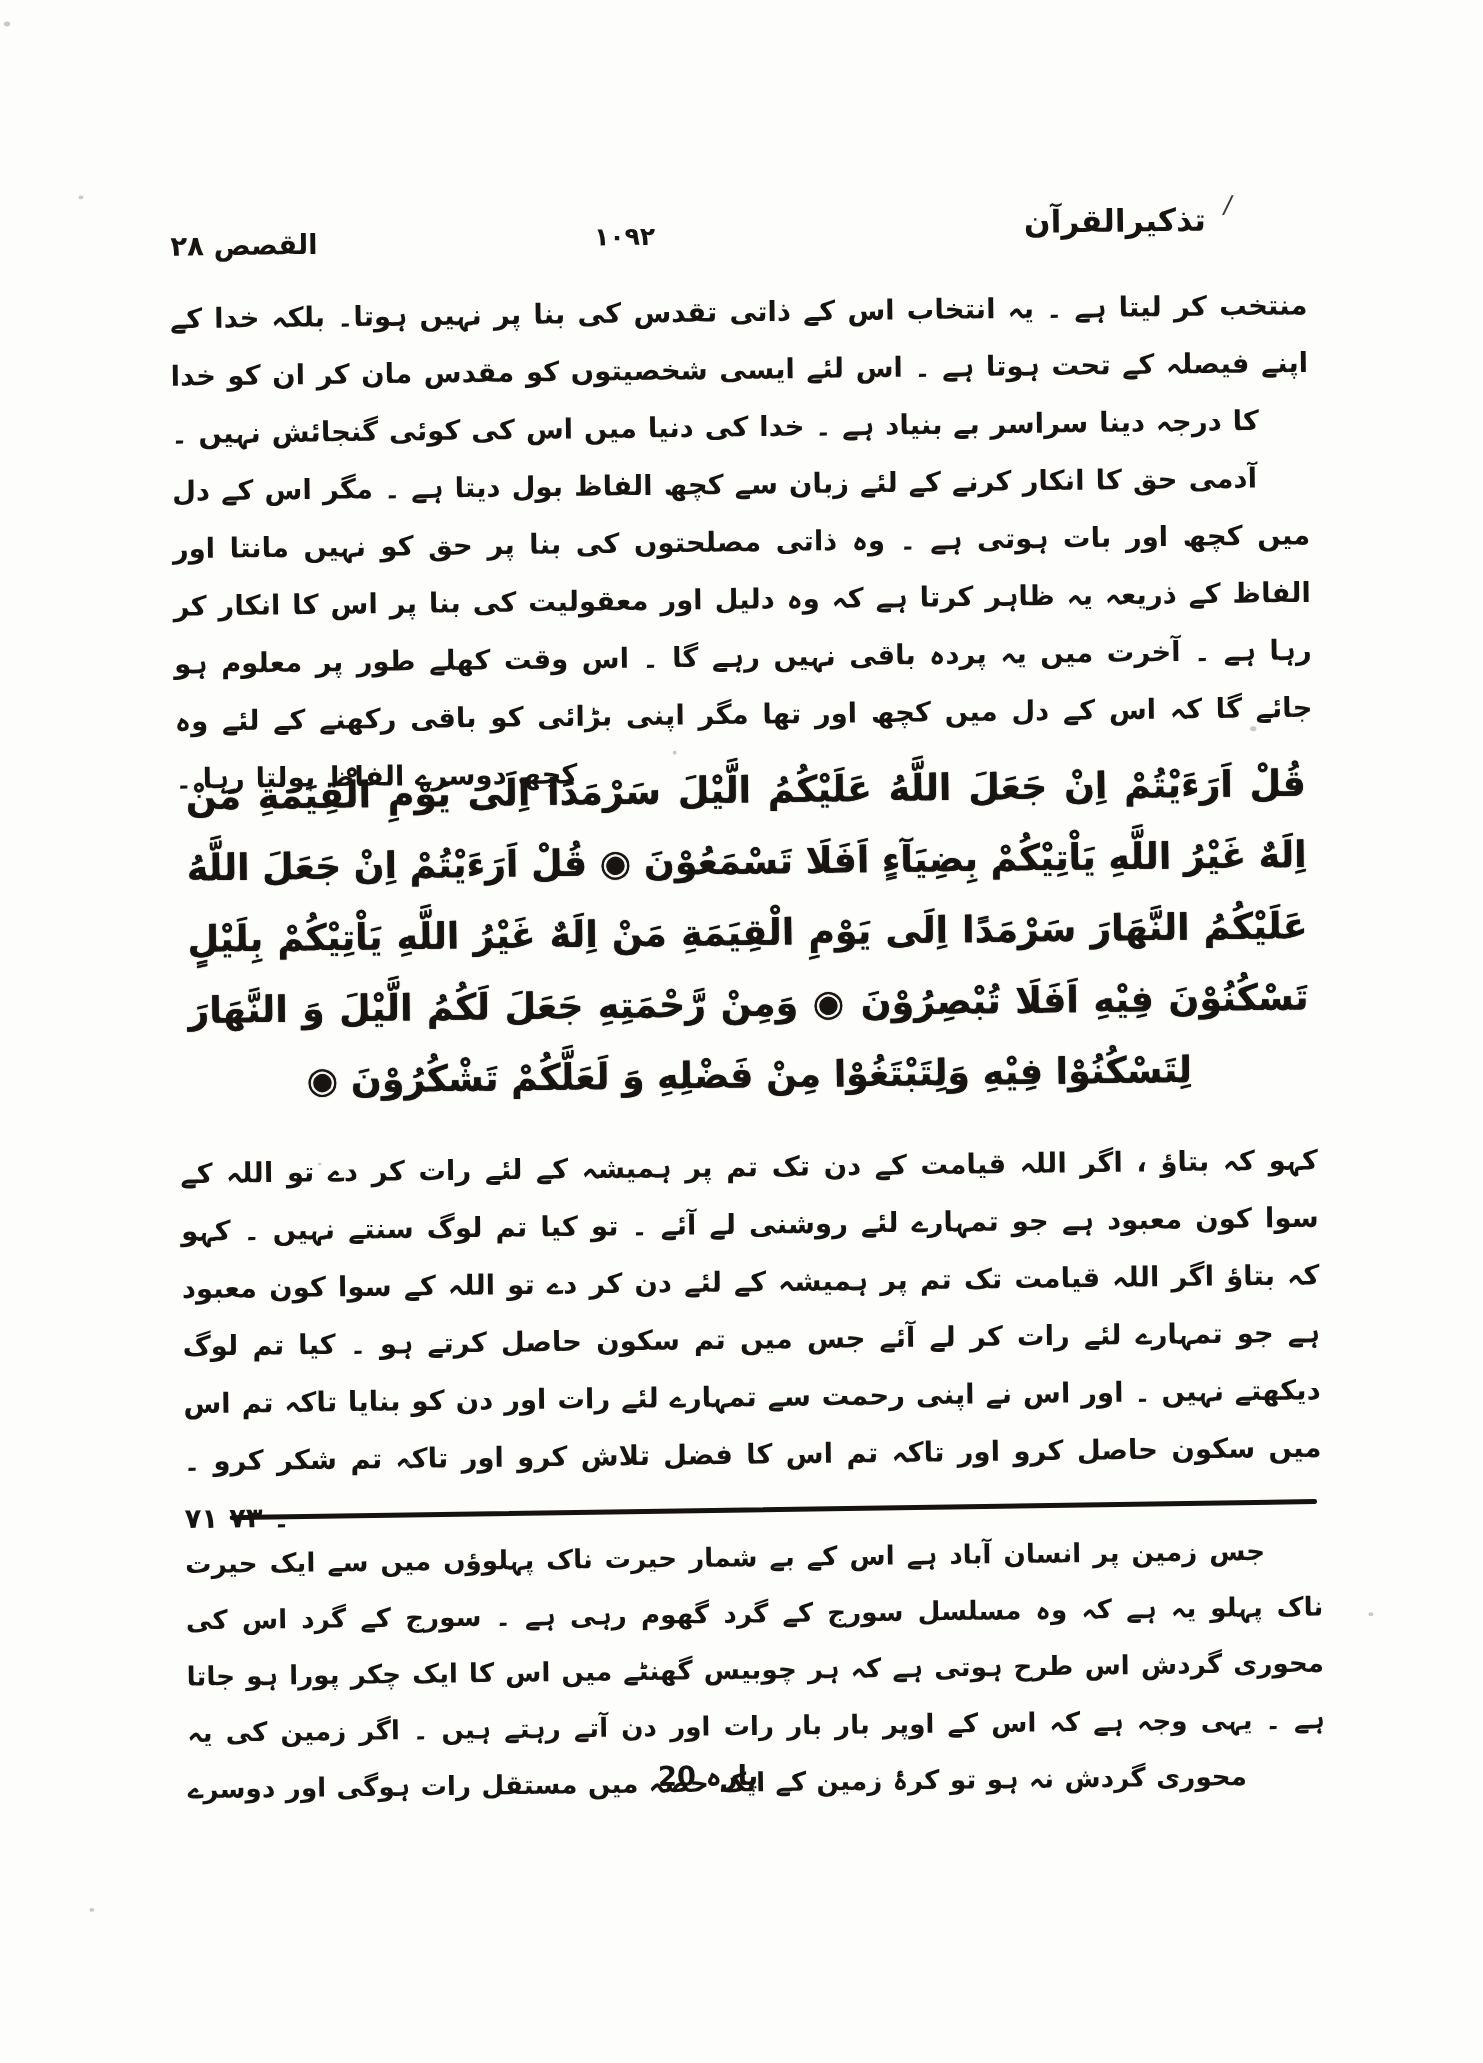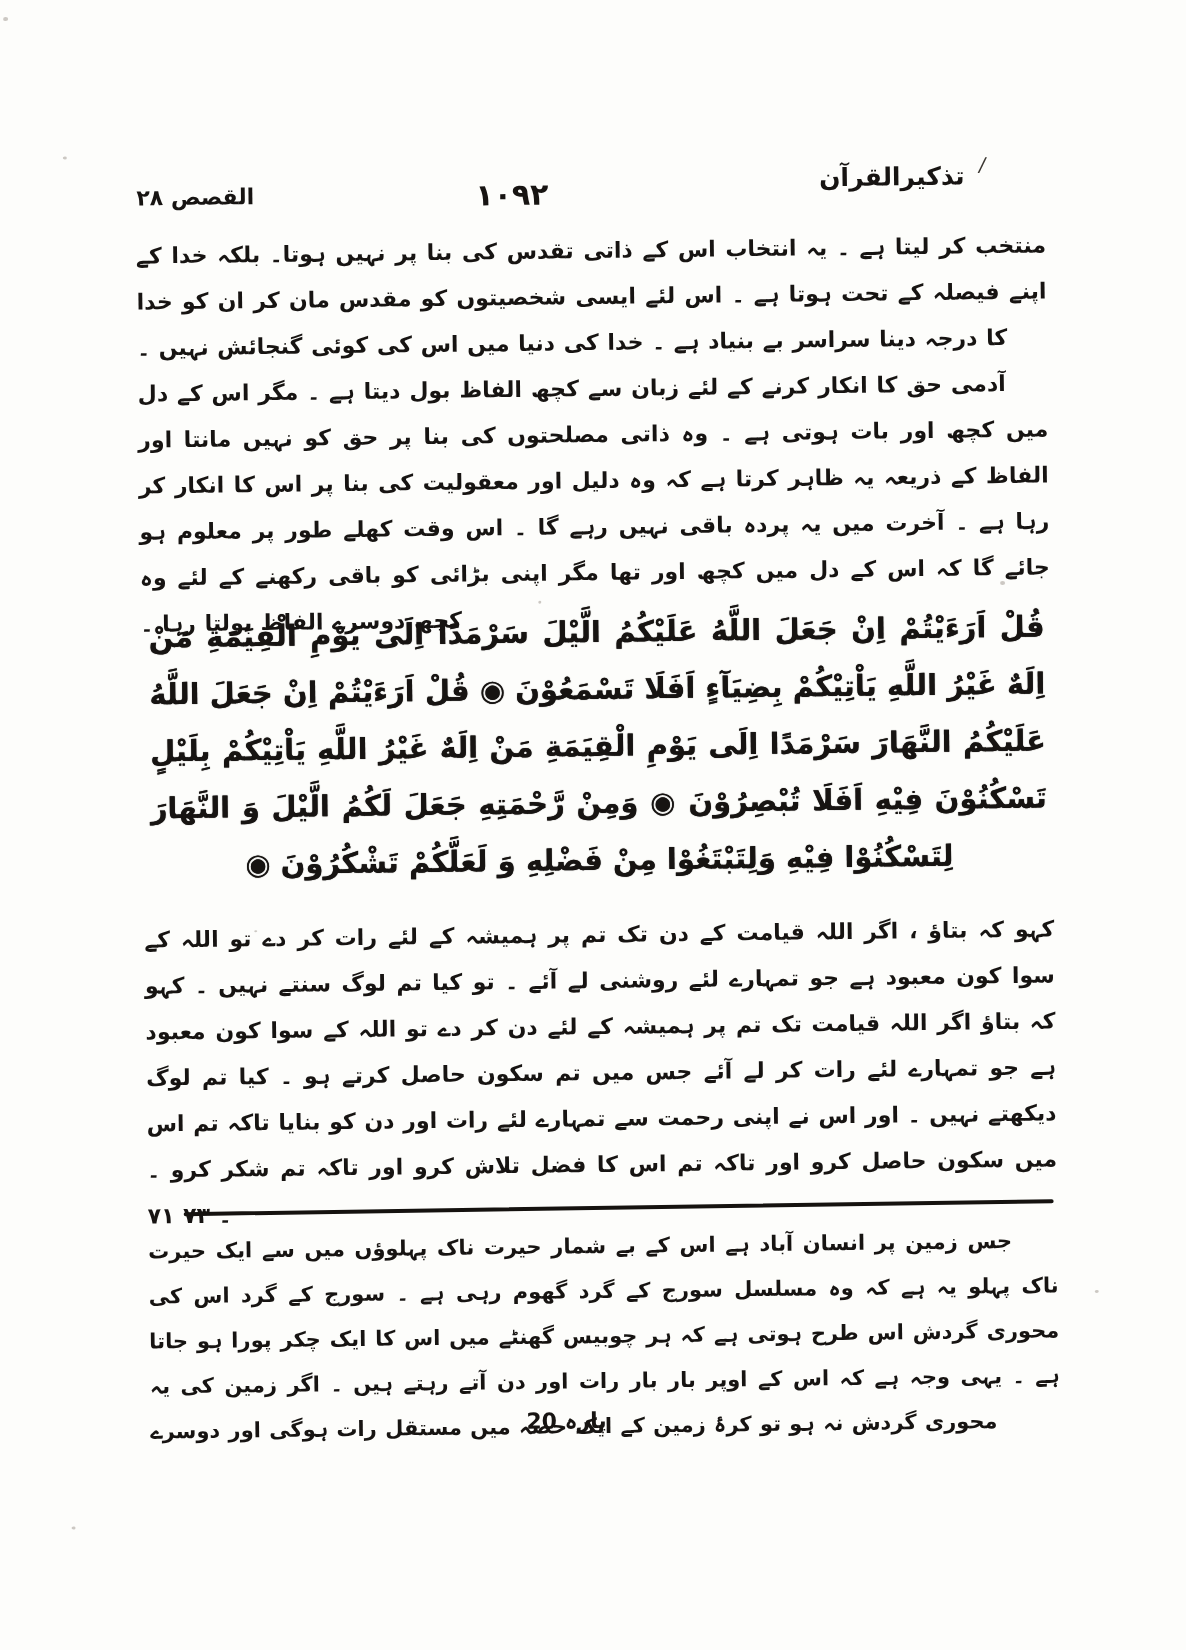--- a/index.html
+++ b/index.html
@@ -10,21 +10,21 @@
     color:#171412;
   }
   .sheet{
     position:absolute;inset:0;
     transform:rotate(-0.7deg);
     transform-origin:50% 45%;
   }
   
   .hdr span{position:absolute;white-space:nowrap;}
   .h-left  {left:143px;top:180px;font-size:22px;font-weight:700;direction:rtl;}
-  .h-center{left:482px;top:176px;font-size:30px;font-weight:700;}
+  .h-center{left:482px;top:176px;font-size:20px;font-weight:700;}
   .h-right {left:826px;top:166px;font-size:25px;font-weight:700;direction:rtl;}
   .h-mark  {left:986px;top:158px;font-size:19px;font-style:italic;color:#3a3630;}
   
   .urdu{
     position:absolute;left:142px;width:910px;margin:0;
     direction:rtl;
     text-align:justify;text-align-last:left;
     font-size:22px;line-height:46px;font-weight:700;
     word-spacing:1px;
   }

